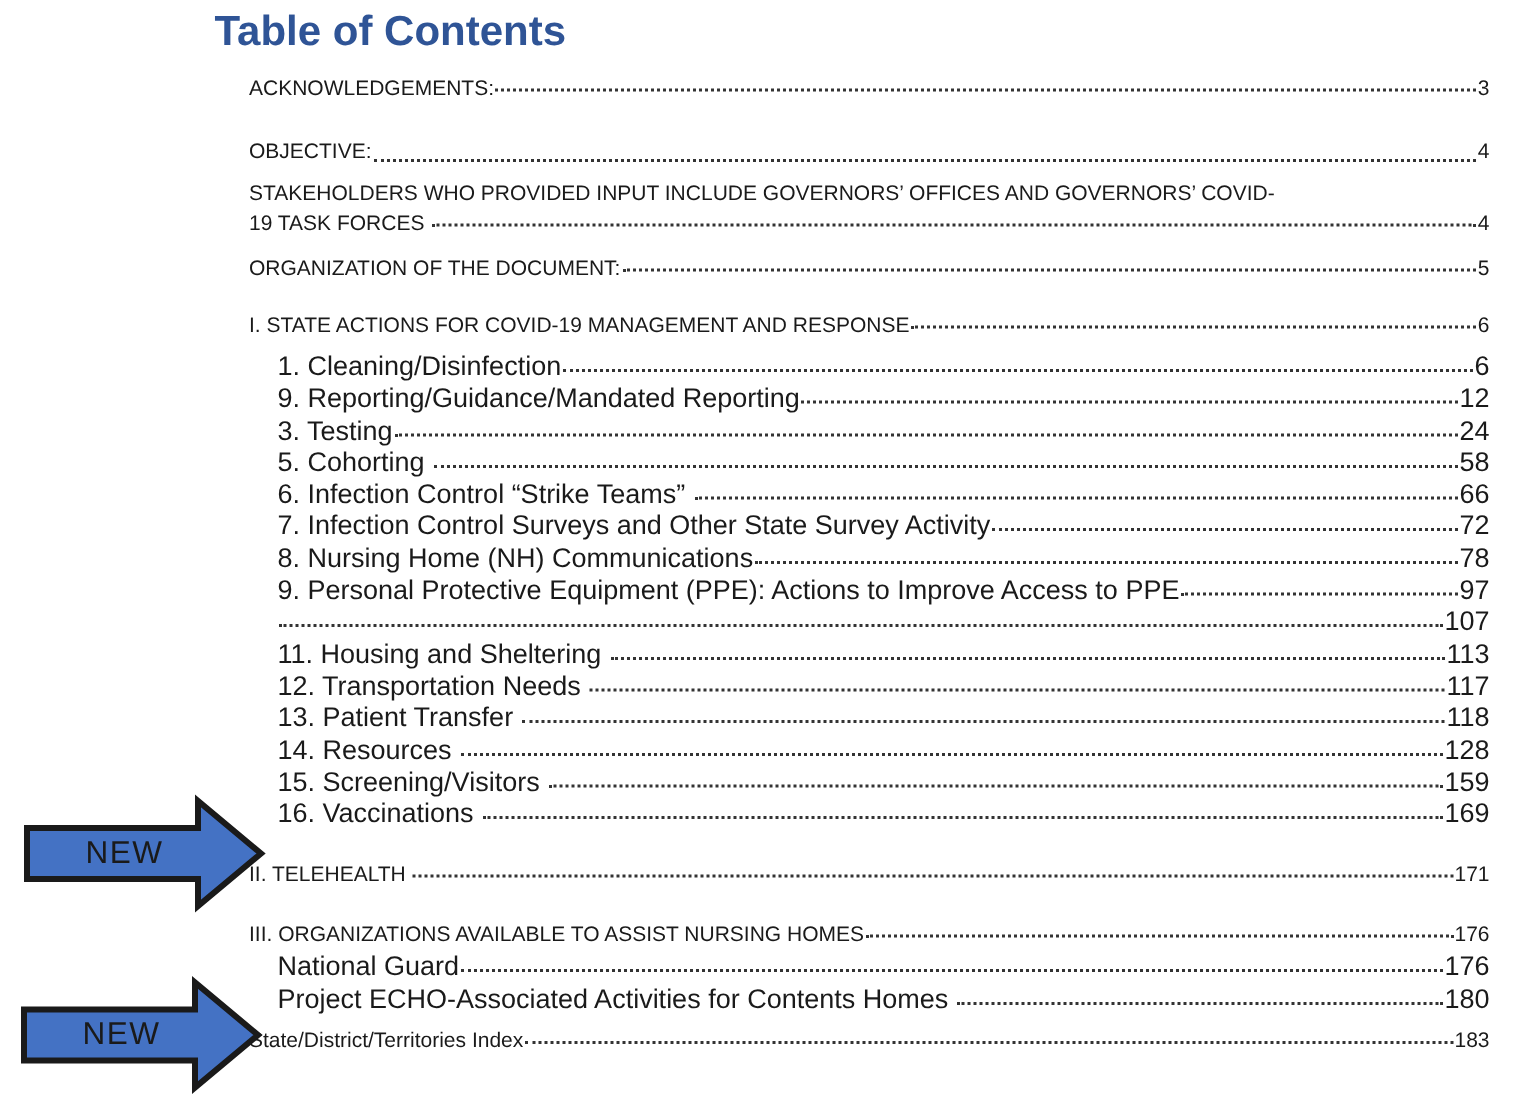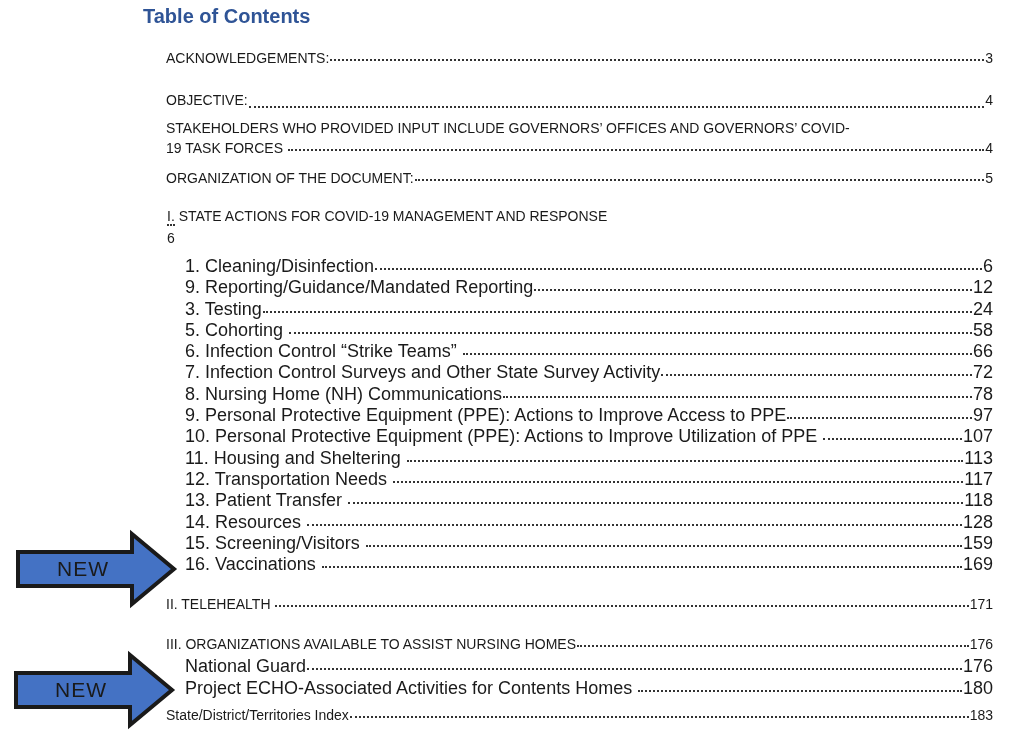--- a/index.html
+++ b/index.html
@@ -7,21 +7,21 @@
     width: 1023px; height: 744px;
     background: #ffffff;
     overflow: hidden;
     font-family: "Liberation Sans", sans-serif;
     color: #1a1a1a;
     position: relative;
   }
   .doc-title {
     position: absolute;
     left: 143px; top: 5px;
-    font-size: 20px;
+    font-size: 28px;
     font-weight: 600;
     color: #2F5496;
   }
   .toc {
     position: absolute;
     left: 166px; top: 42px;
     width: 827px;
   }
   .row {
     display: flex;
@@ -45,21 +45,21 @@
     border-bottom: 2px dotted #333333;
     transform: translateY(-2px);
     margin: 0 1px;
   }
   .pg { white-space: nowrap; }
   .mt0  { margin-top: 0; }
   .mt2  { margin-top: 2px; }
   .mt6  { margin-top: 6px; }
   .mt8  { margin-top: 8px; }
   .mt10 { margin-top: 10px; }
-  .mt18 { margin-top: 18px; flex-direction: column; }
+  .mt18 { margin-top: 18px; }
   .mt19 { margin-top: 19px; }
   .mt20 { margin-top: 20px; }
   .mt22 { margin-top: 22px; align-items: flex-end; }
   .new-arrow {
     position: absolute;
     width: 164px; height: 80px;
   }
   .new-arrow svg { display: block; width: 164px; height: 80px; }
   .new-arrow .new-label {
     position: absolute;
@@ -159,21 +159,20 @@
     <span class="pg">78</span>
   </div>
 
   <div class="row sub">
     <span class="lbl">9. Personal Protective Equipment (PPE): Actions to Improve Access to PPE</span>
     <span class="leader"></span>
     <span class="pg">97</span>
   </div>
 
   <div class="row sub">
-    <span class="lbl">10. Personal Protective Equipment (PPE): Actions to Improve Utilization of PPE </span>
     <span class="leader"></span>
     <span class="pg">107</span>
   </div>
 
   <div class="row sub">
     <span class="lbl">11. Housing and Sheltering </span>
     <span class="leader"></span>
     <span class="pg">113</span>
   </div>
 

